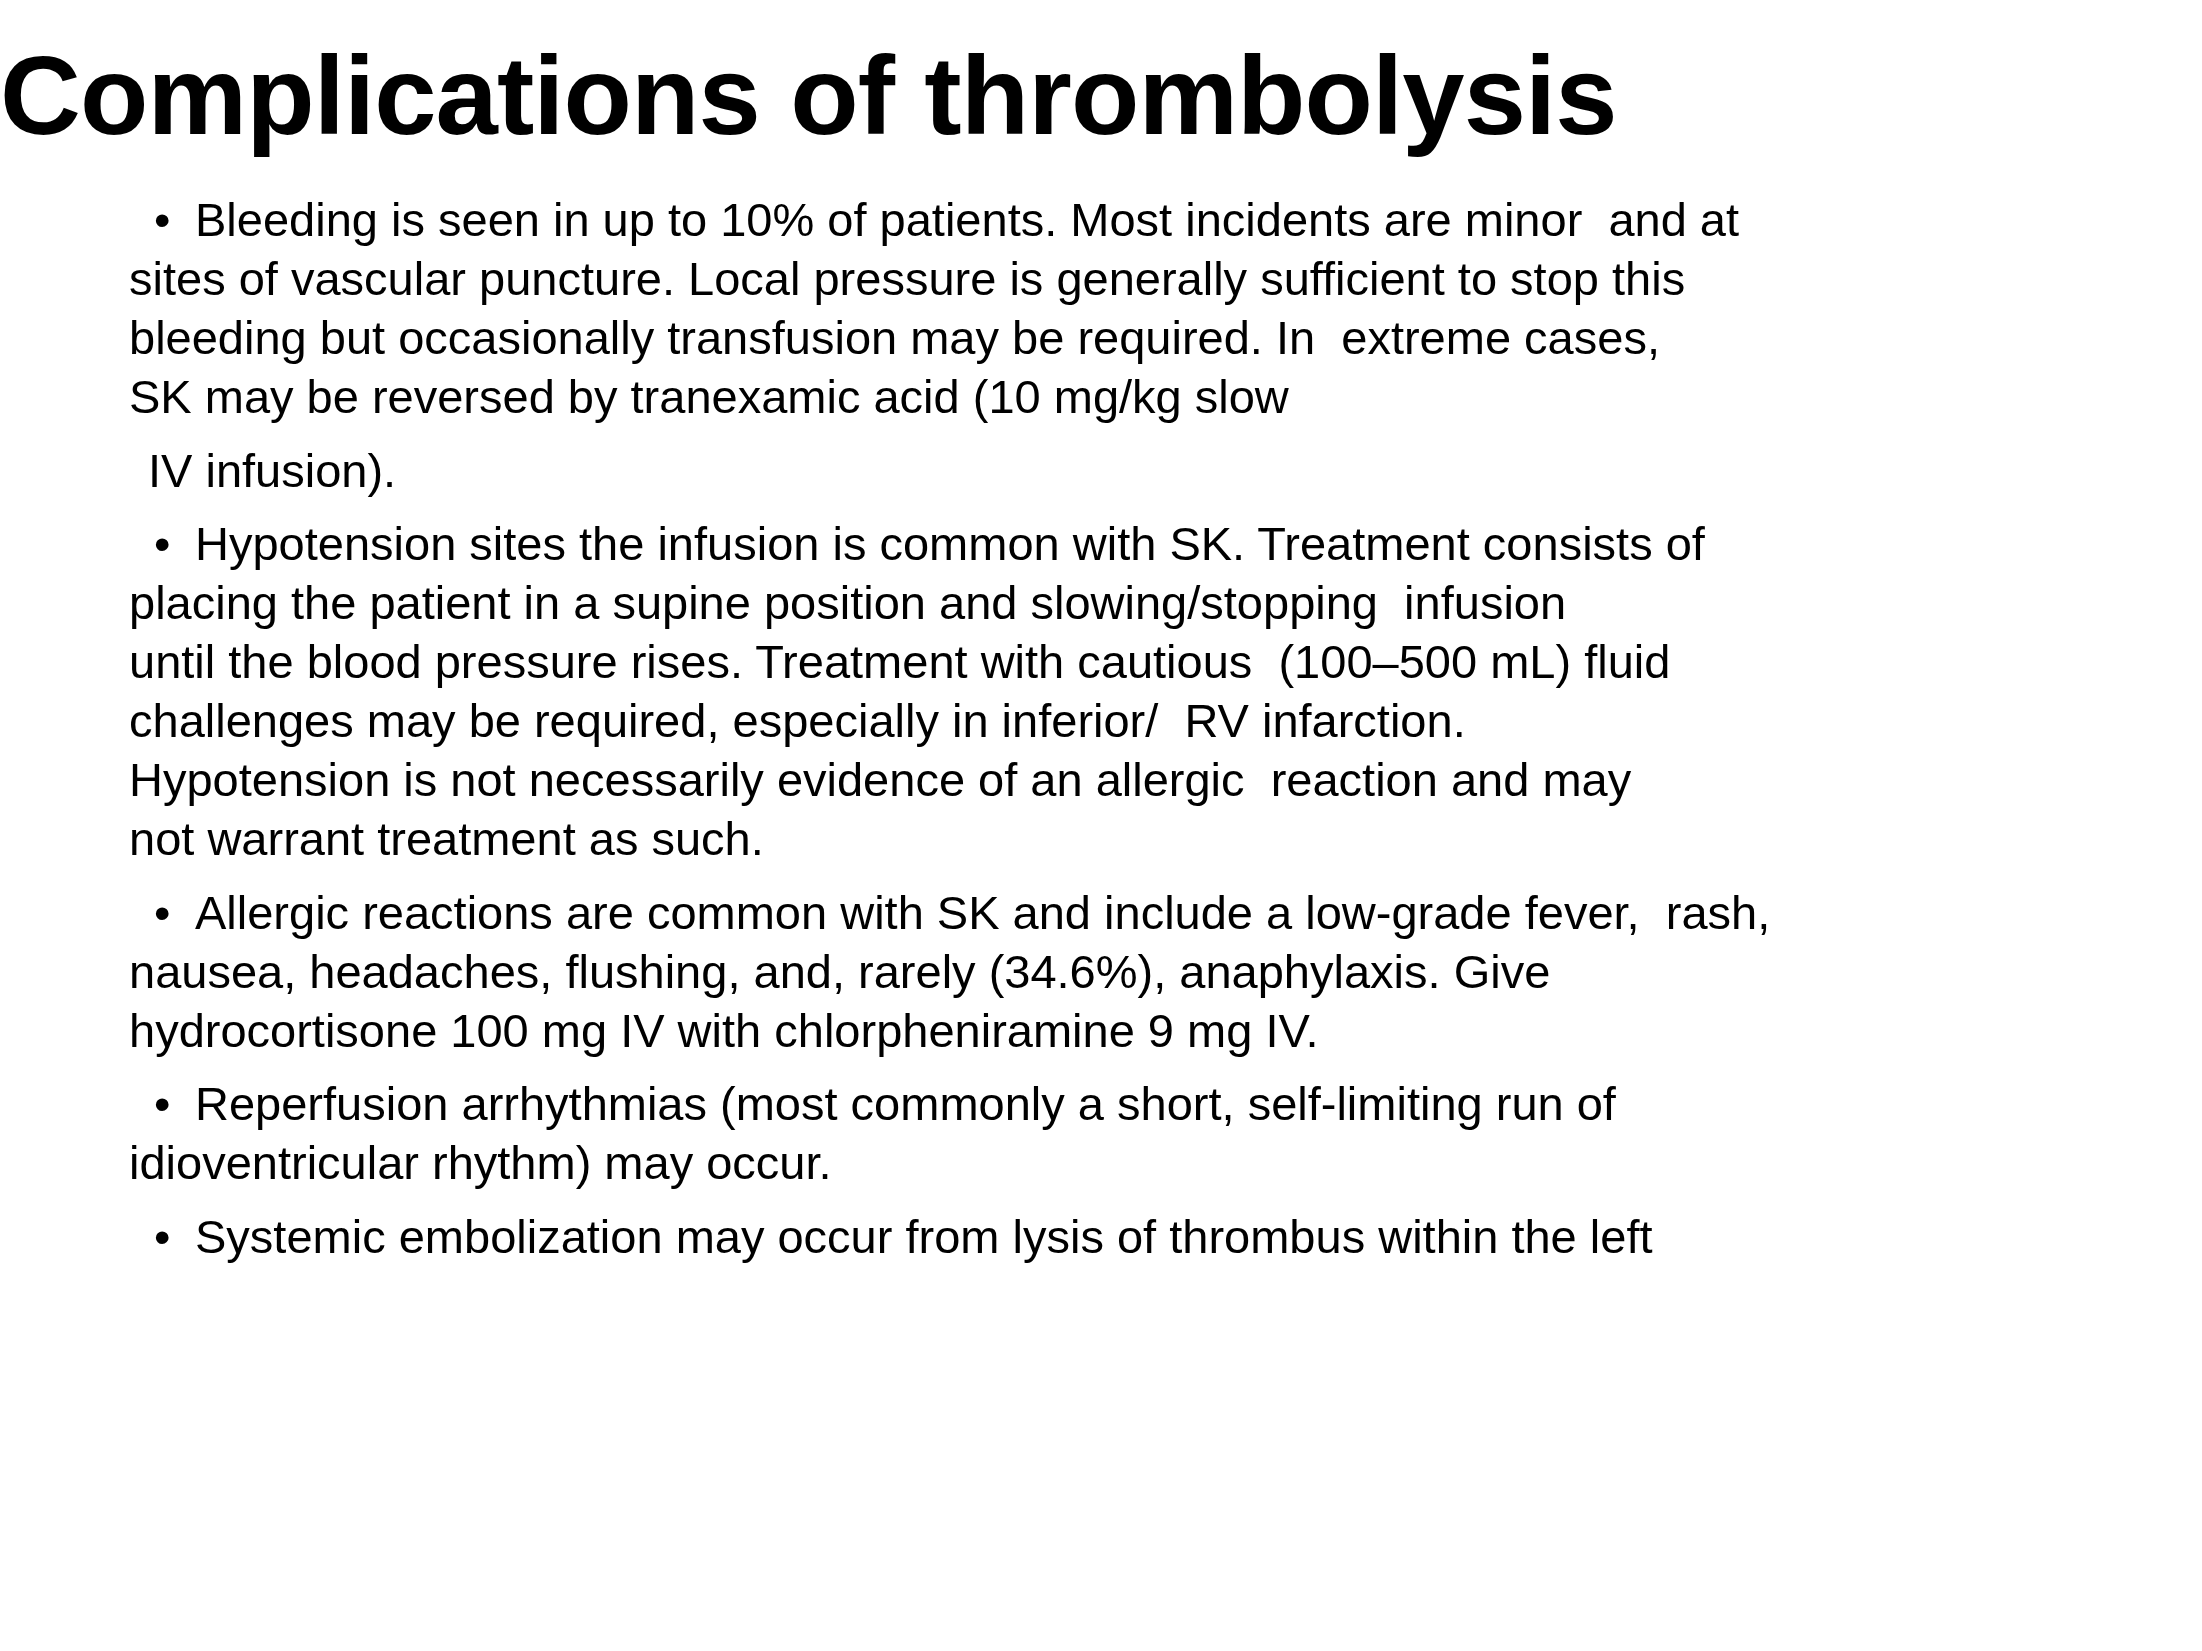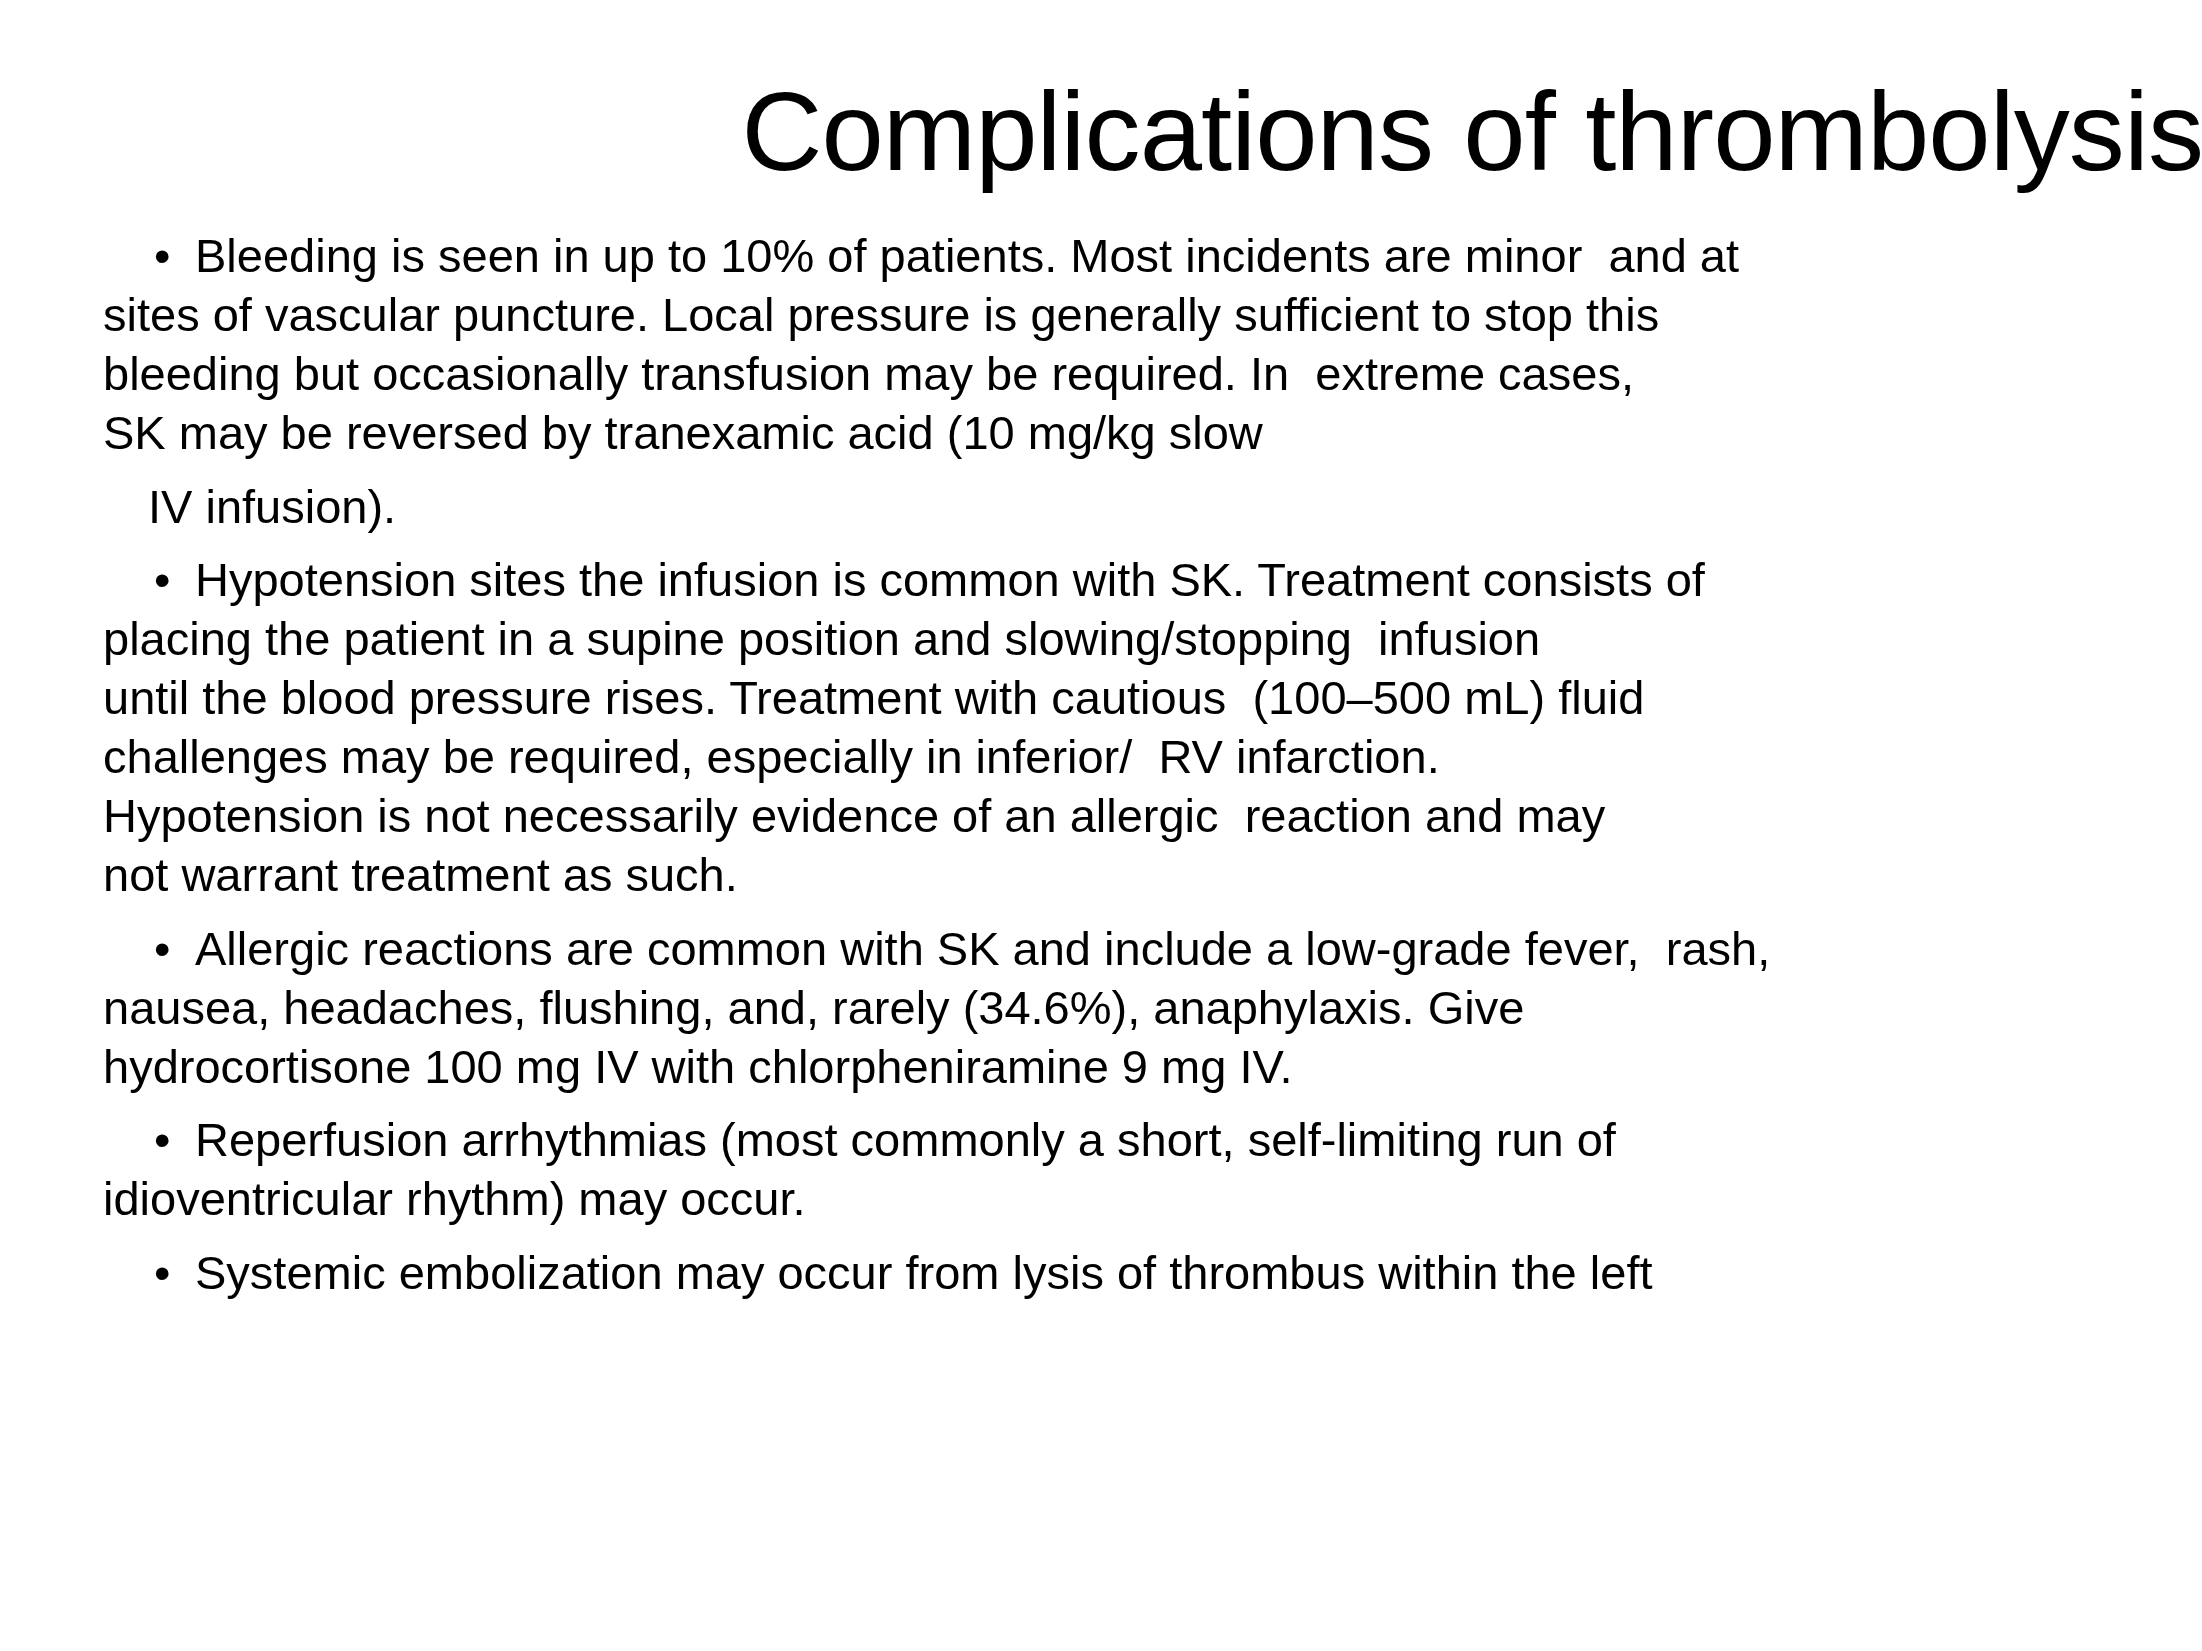--- a/index.html
+++ b/index.html
@@ -10,43 +10,43 @@
   .slide {
     position: relative;
     width: 2203px;
     height: 1652px;
     background: #ffffff;
     color: #000000;
     font-family: "Liberation Sans", sans-serif;
     overflow: hidden;
   }
   .title {
-    margin: 76px 0 0 0;
+    margin: 40px 0 0 0;
     font-size: 112px;
     line-height: 112px;
-    font-weight: 400;
-    text-align: right;
+    font-weight: 700;
+    text-align: left;
     letter-spacing: -0.9px;
     white-space: pre;
   }
   .body {
     margin-top: 38px;
     font-size: 47px;
     padding-left: 12px;
   }
   .line {
     height: 59px;
     line-height: 59px;
     white-space: pre;
   }
   .para + .para {
     margin-top: 14.6px;
   }
   .first { margin-left: 142px; }
-  .cont  { margin-left: 91px; }
+  .cont  { margin-left: 117px; }
   .nb    { margin-left: 136px; }
   .bullet {
     display: inline-block;
     width: 41px;
   }
 </style>
 </head>
 <body>
 
 <div class="slide">

